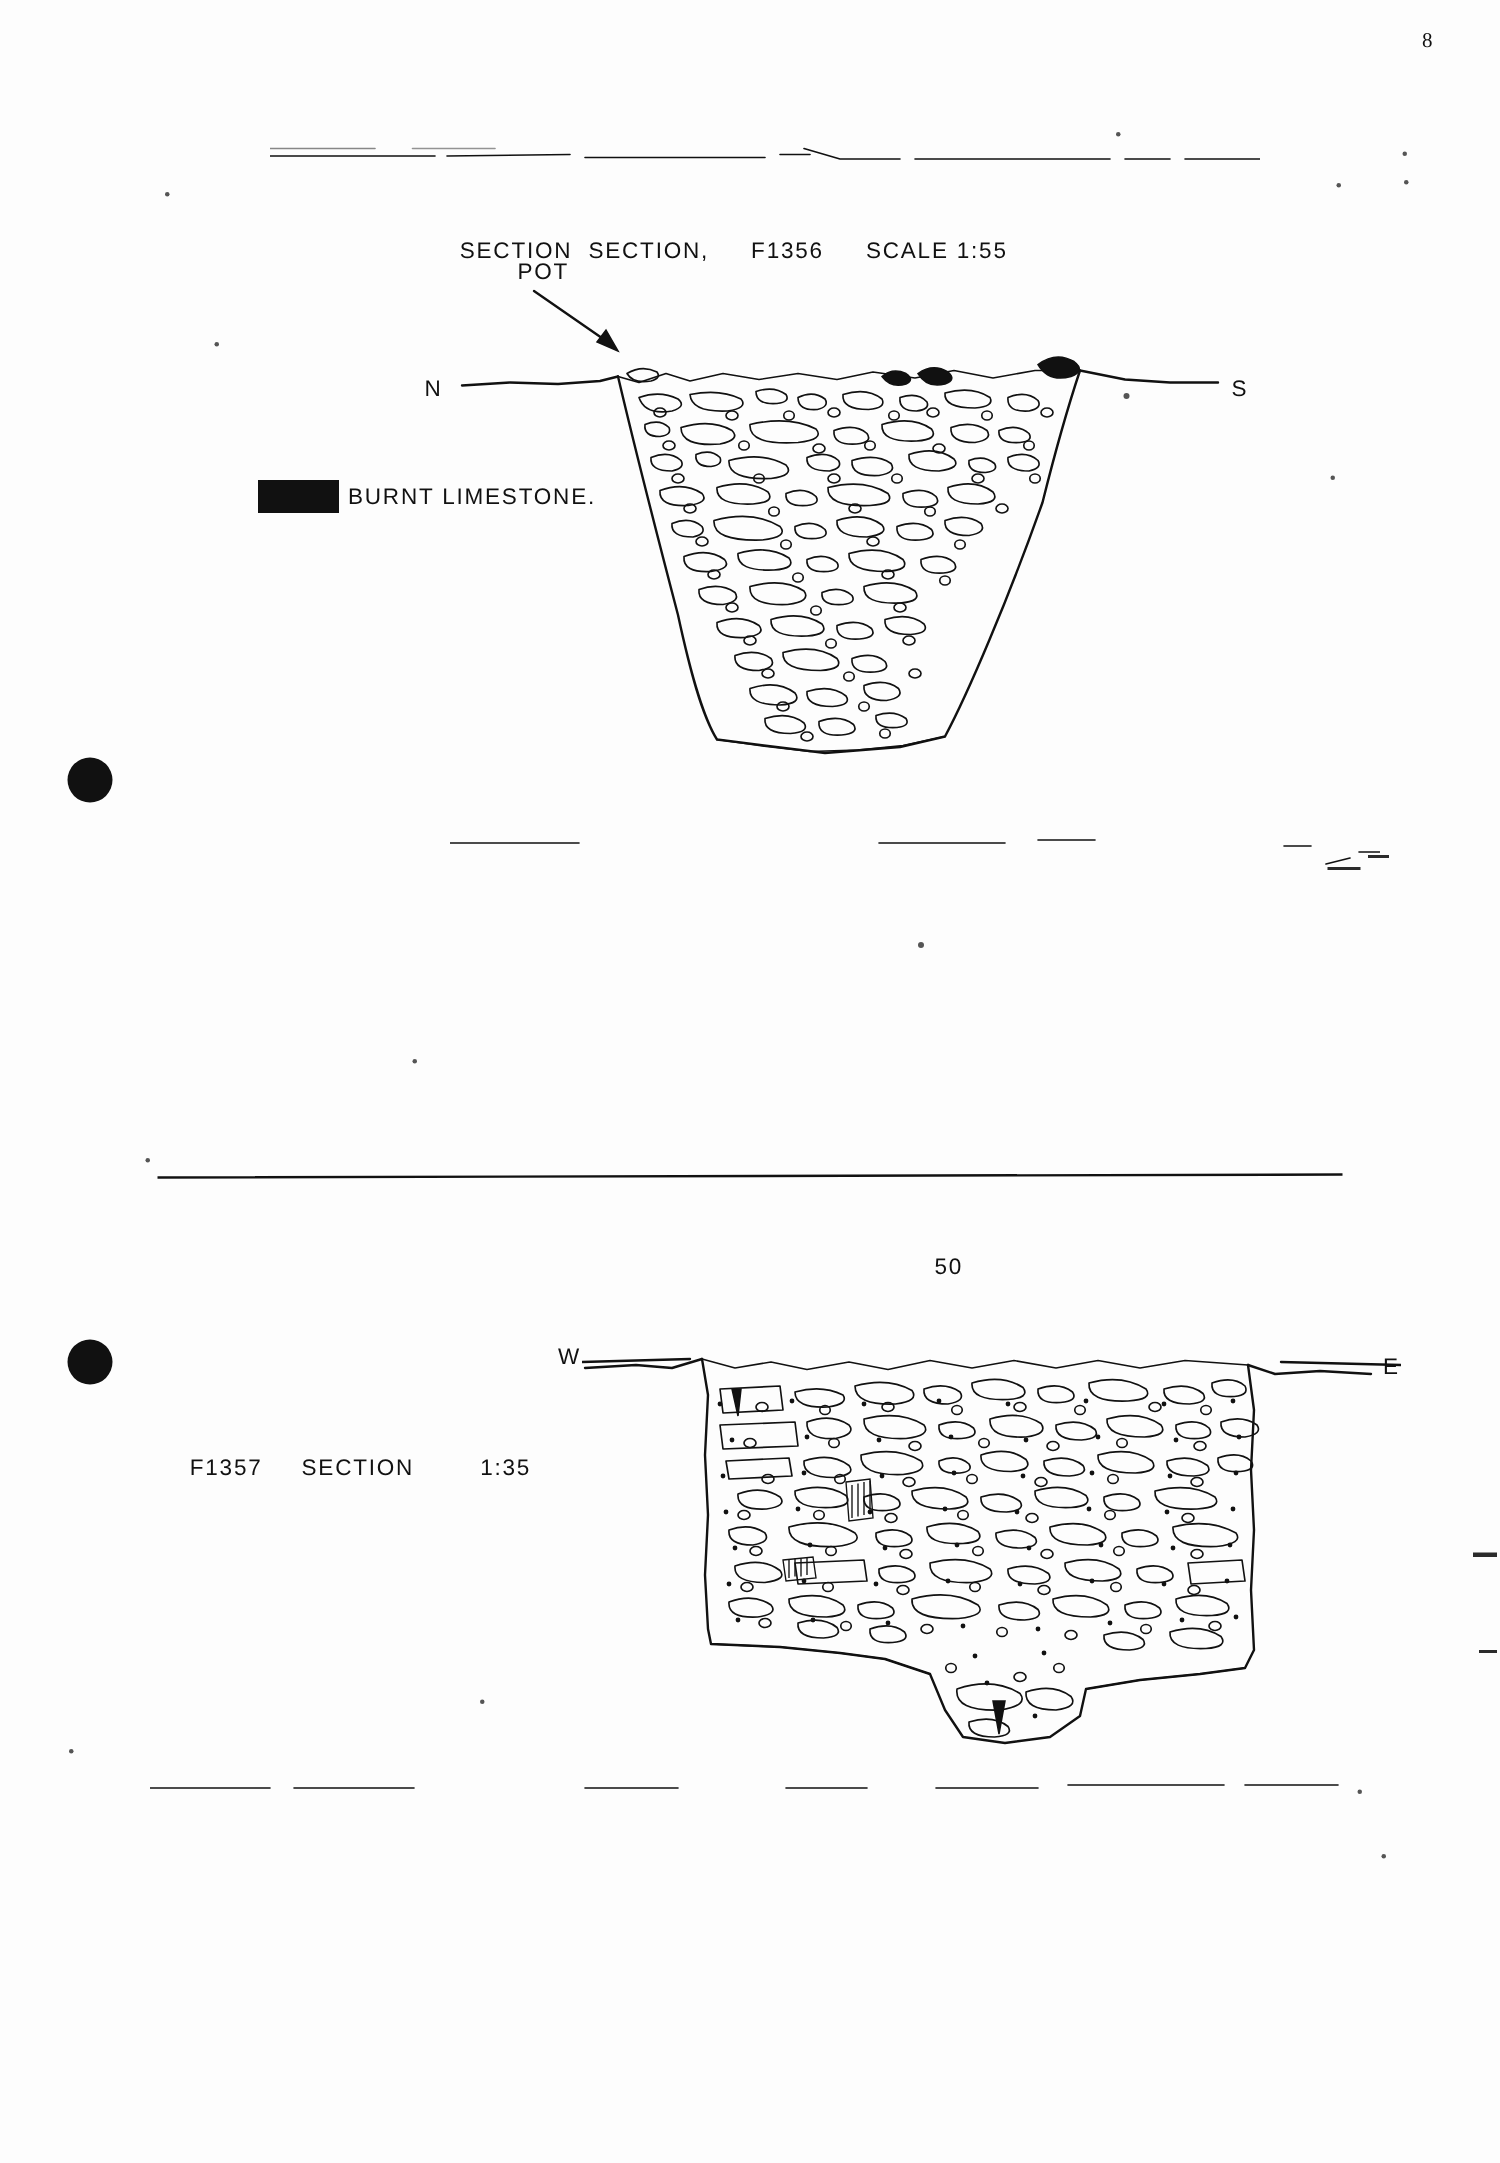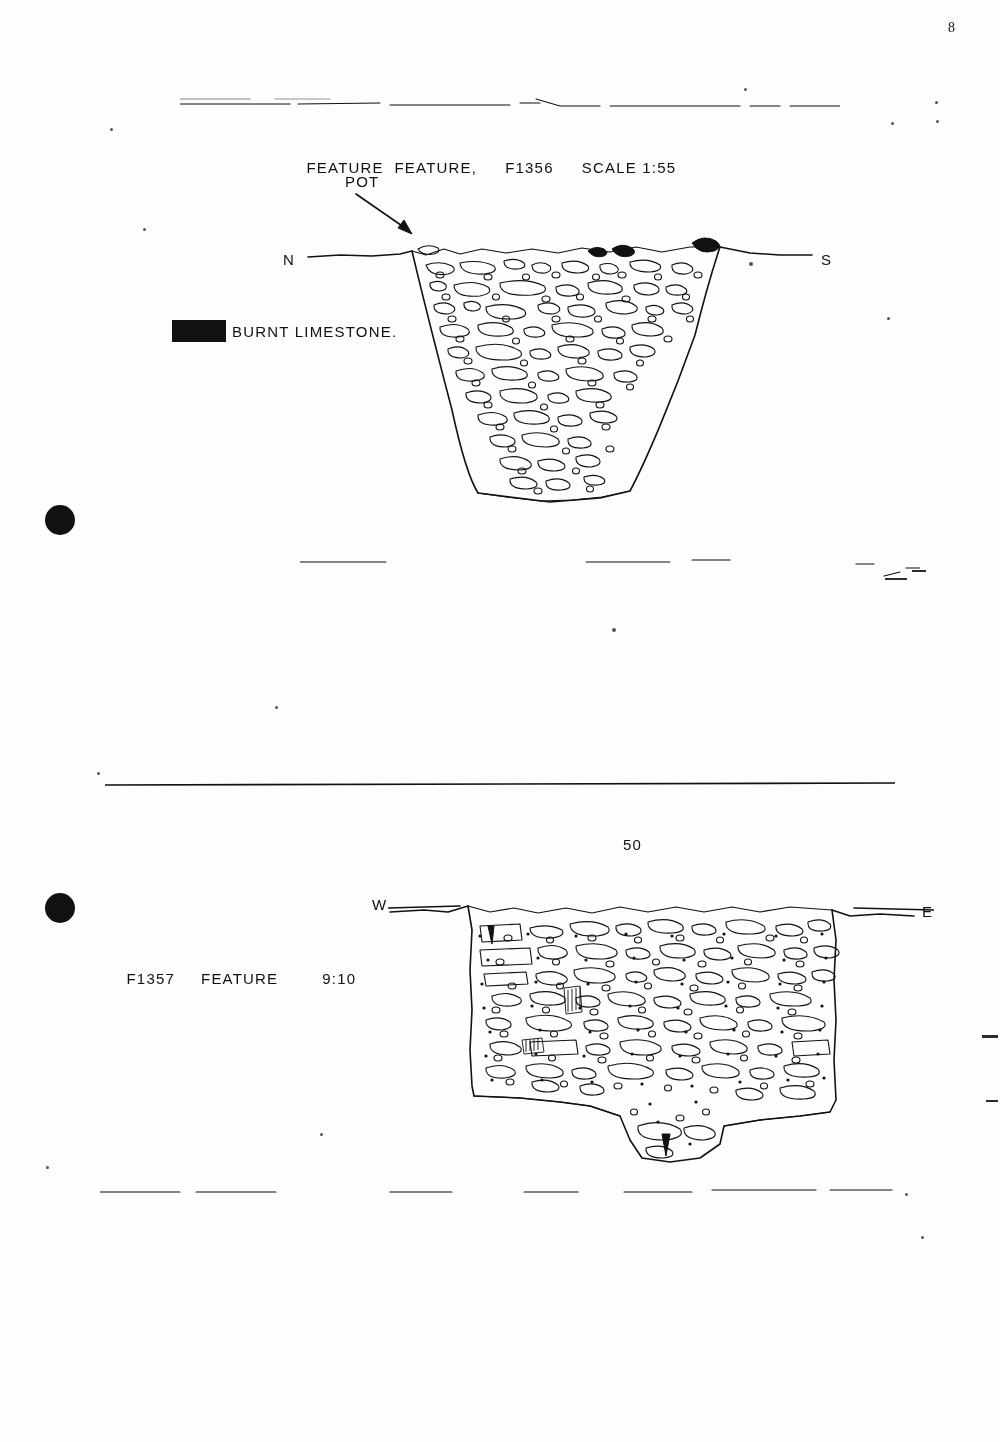--- a/index.html
+++ b/index.html
@@ -112,21 +112,21 @@
   <div class="abs speck" style="left:887px; top:317px; width:3px; height:3px;"></div>
   <div class="abs speck" style="left:612px; top:628px; width:4px; height:4px;"></div>
   <div class="abs speck" style="left:275px; top:706px; width:3px; height:3px;"></div>
   <div class="abs speck" style="left:97px; top:772px; width:3px; height:3px;"></div>
   <div class="abs speck" style="left:320px; top:1133px; width:3px; height:3px;"></div>
   <div class="abs speck" style="left:46px; top:1166px; width:3px; height:3px;"></div>
   <div class="abs speck" style="left:905px; top:1193px; width:3px; height:3px;"></div>
   <div class="abs speck" style="left:921px; top:1236px; width:3px; height:3px;"></div>
 
   <div class="abs label" style="left:285px; top:142px;">
-    <span>FEATURE  FEATURE,</span><span style="display:inline-block;width:28px"></span><span>F1356</span><span style="display:inline-block;width:28px"></span><span>SCALE 1:55</span>
+    <span>SECTION  SECTION,</span><span style="display:inline-block;width:28px"></span><span>F1356</span><span style="display:inline-block;width:28px"></span><span>SCALE 1:55</span>
   </div>
 
   <div class="abs label" style="left:345px; top:173px;">POT</div>
 
   <div class="abs" style="left:350px; top:190px; width:80px; height:50px;">
     <svg width="80" height="50" viewBox="0 0 80 50">
       <path class="stroke" d="M6 4 L58 40"></path>
       <path class="fill-black" d="M62 44 L48 38 L54 30 Z"></path>
     </svg>
   </div>
@@ -294,21 +294,21 @@
     </svg>
   </div>
 
   <div class="abs" style="left:105px; top:782px; width:790px; height:6px;">
     <svg width="790" height="6" viewBox="0 0 790 6">
       <path class="stroke" d="M0 3 L790 1"></path>
     </svg>
   </div>
 
   <div class="abs label" style="left:105px; top:953px;">
-    <span>F1357</span><span style="display:inline-block;width:26px"></span><span>FEATURE</span><span style="display:inline-block;width:44px"></span><span>9:10</span>
+    <span>F1357</span><span style="display:inline-block;width:26px"></span><span>SECTION</span><span style="display:inline-block;width:44px"></span><span>1:35</span>
   </div>
 
   <div class="abs label" style="left:372px; top:896px;">W</div>
   <div class="abs label" style="left:922px; top:903px;">E</div>
   <div class="abs label" style="left:623px; top:836px;">50</div>
 
   <div class="abs" style="left:380px; top:890px; width:540px; height:280px;">
     <svg width="540" height="280" viewBox="0 0 540 280">
 
       <path class="stroke" d="M10 22 L44 20 L68 22 L88 16"></path>

